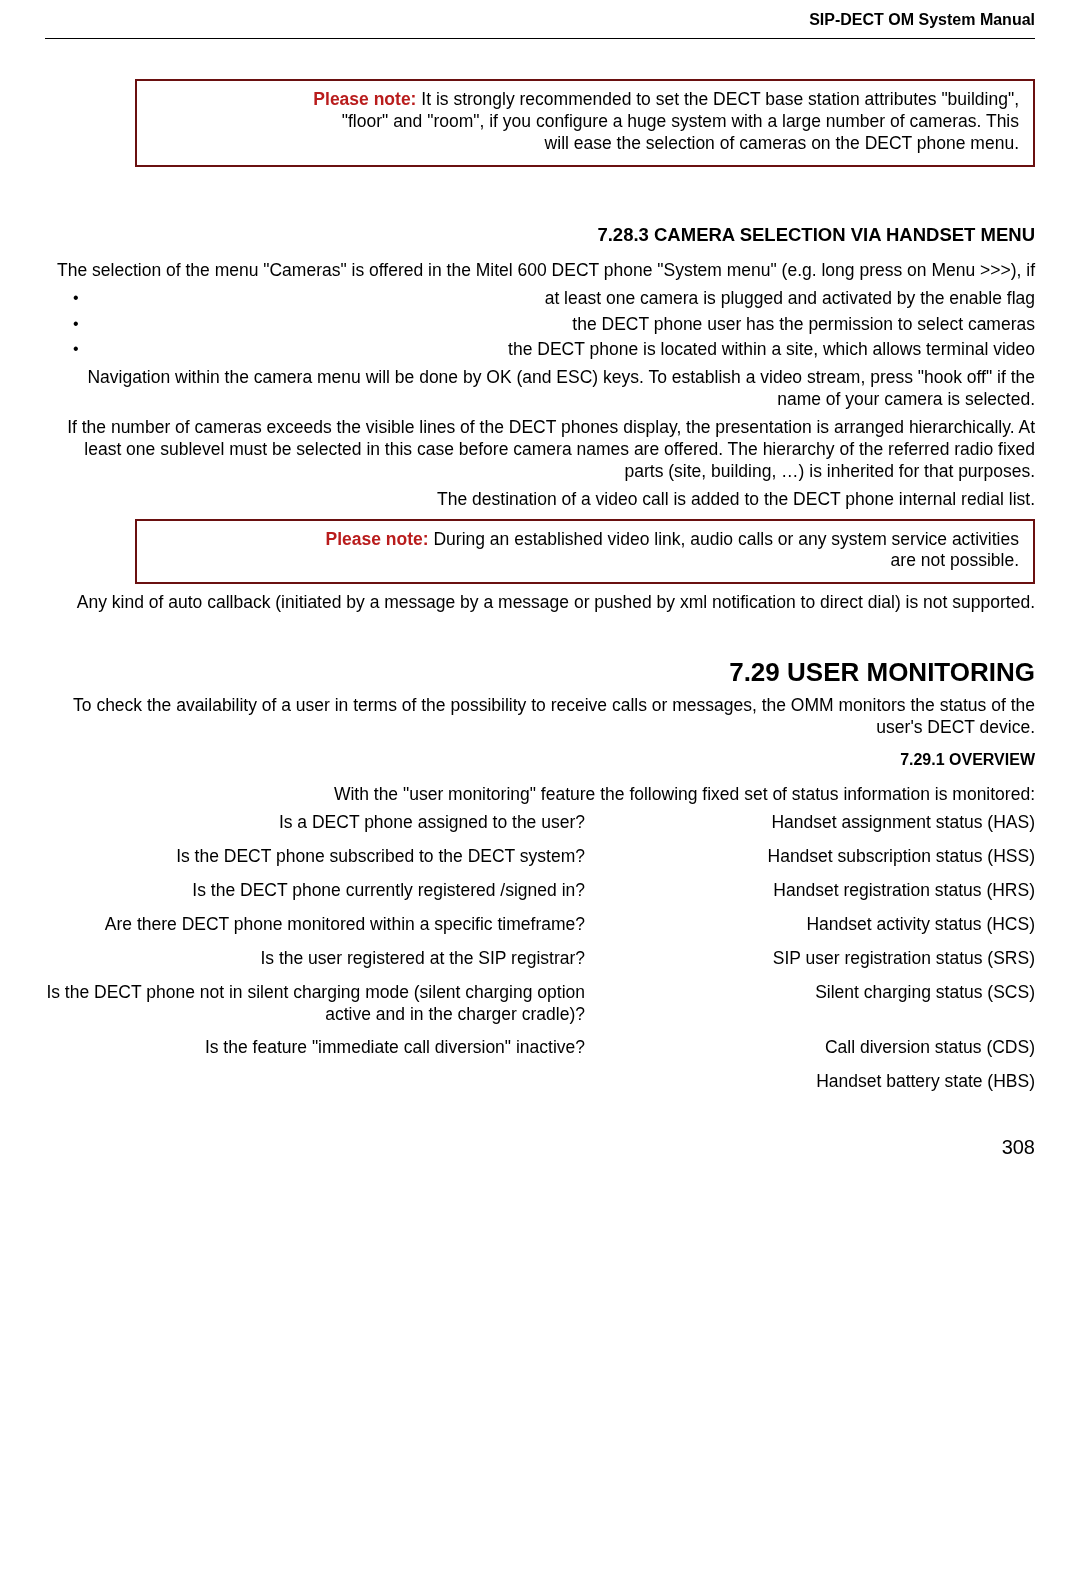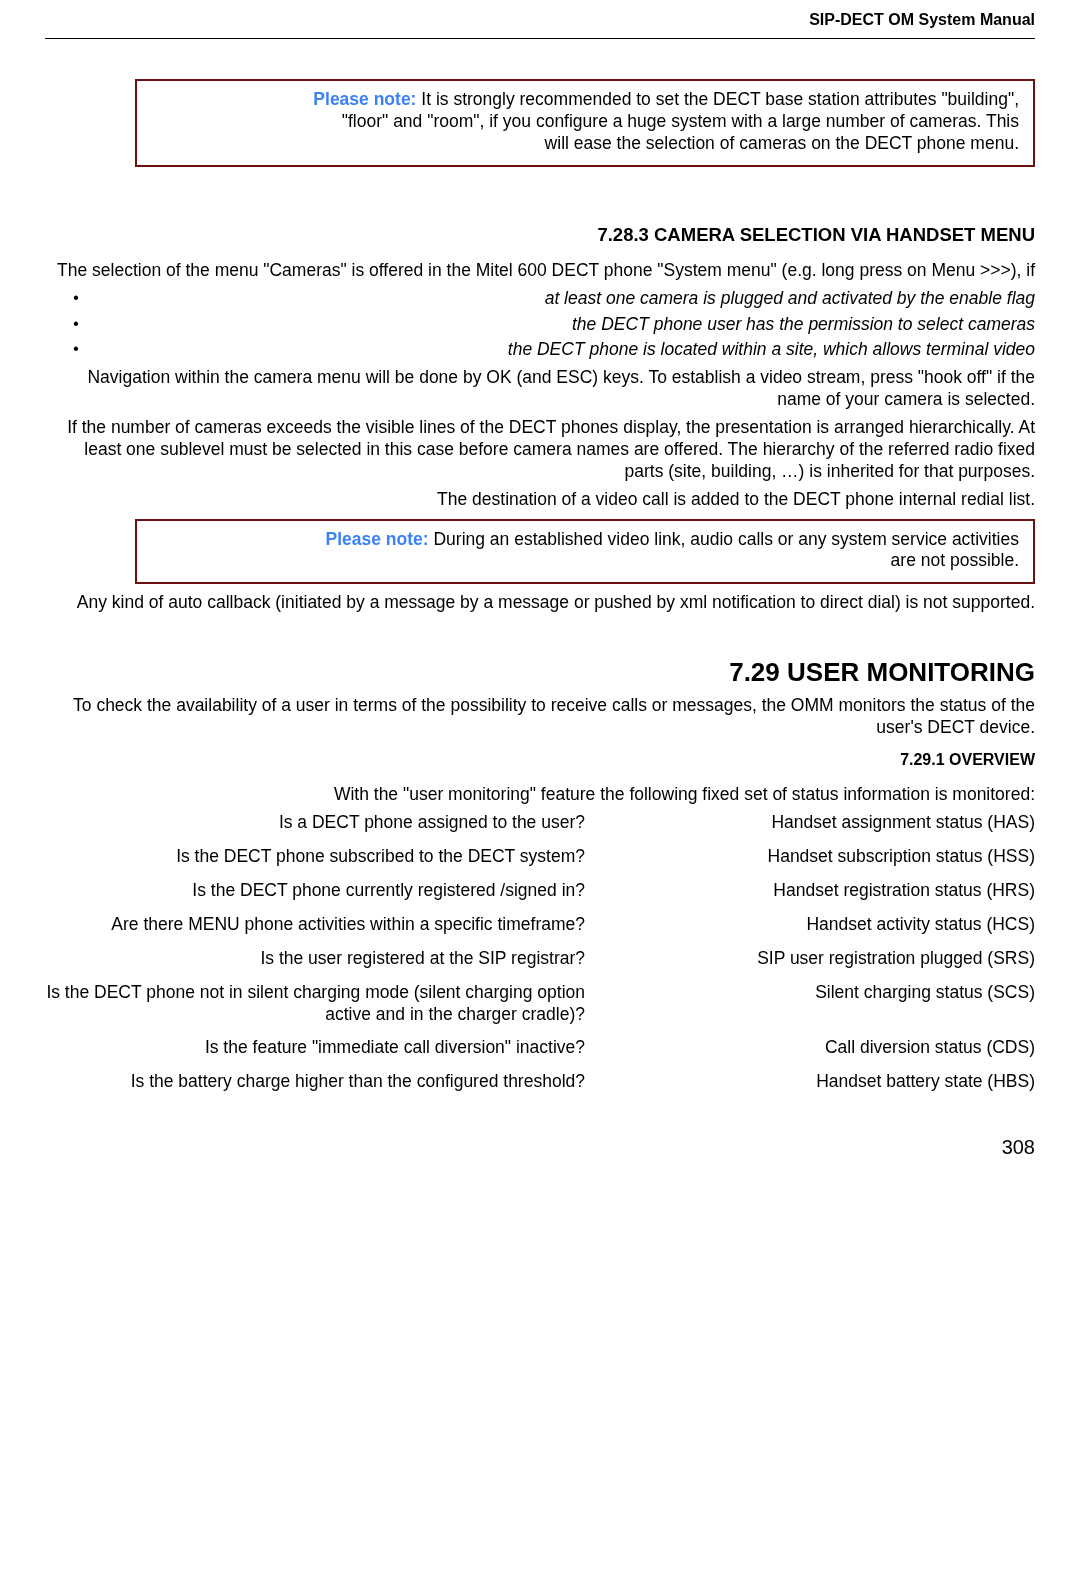--- a/index.html
+++ b/index.html
@@ -26,21 +26,21 @@
     border: none;
     border-top: 1.2px solid #000;
     margin: 0 0 40px 0;
   }
   .note-box {
     border: 2.5px solid #6a1010;
     margin: 8px 0 8px 90px;
     padding: 8px 14px 10px 14px;
   }
   .note-box .note-lead {
-    color: #3b82f6;
+    color: #b91c1c;
     font-weight: bold;
   }
   .note-indent {
     display: block;
     padding-left: 42px;
     text-indent: 0;
   }
   .note-first {
     display: block;
   }
@@ -59,21 +59,20 @@
   }
   ul.bullet {
     margin: 4px 0 4px 28px;
     padding: 0;
   }
   ul.bullet li {
     list-style: none;
     position: relative;
     padding-left: 32px;
     margin: 4px 0;
-    font-style: italic;
   }
   ul.bullet li::before {
     content: "•";
     position: absolute;
     left: 0;
     top: 0;
     font-size: 16px;
   }
   .status-row {
     display: flex;
@@ -145,35 +144,34 @@
       </div>
       <div class="status-row">
         <div class="status-q">Is the DECT phone subscribed to the DECT system?</div>
         <div class="status-a">Handset subscription status (HSS)</div>
       </div>
       <div class="status-row">
         <div class="status-q">Is the DECT phone currently registered /signed in?</div>
         <div class="status-a">Handset registration status (HRS)</div>
       </div>
       <div class="status-row">
-        <div class="status-q">Are there MENU phone activities within a specific timeframe?</div>
+        <div class="status-q">Are there DECT phone monitored within a specific timeframe?</div>
         <div class="status-a">Handset activity status (HCS)</div>
       </div>
       <div class="status-row">
         <div class="status-q">Is the user registered at the SIP registrar?</div>
-        <div class="status-a">SIP user registration plugged (SRS)</div>
+        <div class="status-a">SIP user registration status (SRS)</div>
       </div>
       <div class="status-row">
         <div class="status-q">Is the DECT phone not in silent charging mode (silent charging option active and in the charger cradle)?</div>
         <div class="status-a">Silent charging status (SCS)</div>
       </div>
       <div class="status-row">
         <div class="status-q">Is the feature "immediate call diversion" inactive?</div>
         <div class="status-a">Call diversion status (CDS)</div>
       </div>
       <div class="status-row">
-        <div class="status-q">Is the battery charge higher than the configured threshold?</div>
         <div class="status-a">Handset battery state (HBS)</div>
       </div>
     </div>
 
   <div class="page-num">308</div>
 </div>
 
 </body></html>

